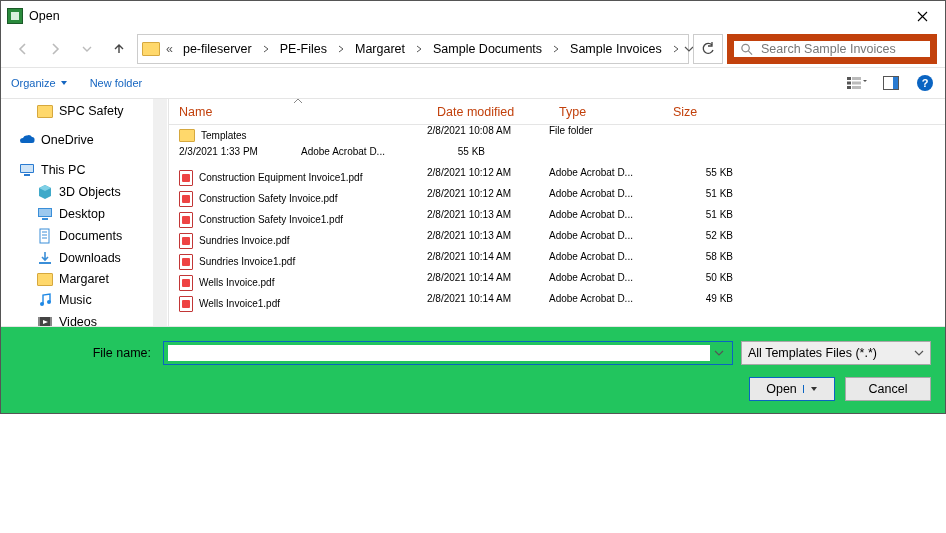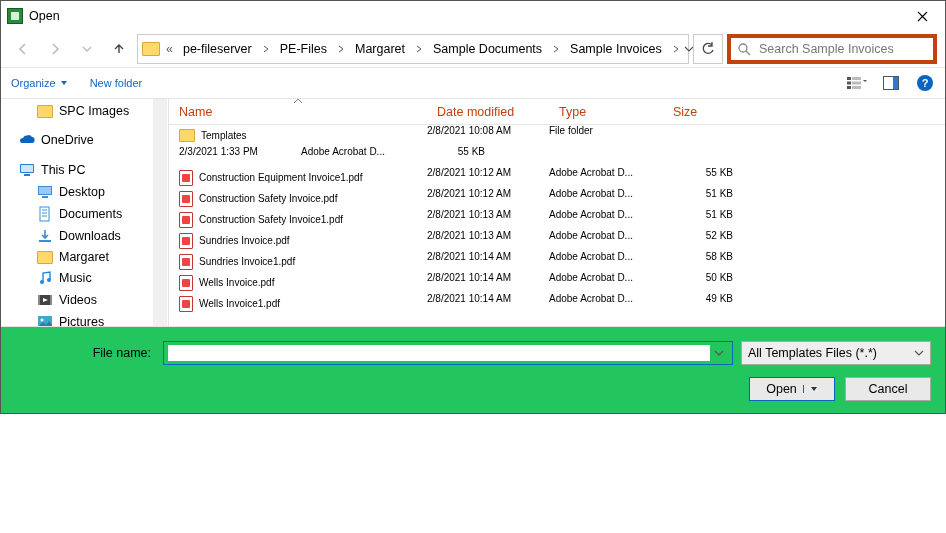--- a/index.html
+++ b/index.html
@@ -50,21 +50,21 @@
     border-radius:1px; margin-right:2px; flex-shrink:0;
   }
   .bc-sep { color:#555; padding:0 2px; display:flex; align-items:center; }
   .bc-item { padding:4px 6px; cursor:pointer; white-space:nowrap; }
   .bc-dd { width:24px; display:flex; align-items:center; justify-content:center; margin-left:auto; cursor:pointer; }
   .refresh-btn{
     width:30px; height:30px; border:1px solid #ccc; display:flex;
     align-items:center; justify-content:center; cursor:pointer;
   }
   .search-wrap{
-    width:210px; height:30px; border:4px solid #c2410c; display:flex;
+    width:210px; height:30px; border:7px solid #c2410c; display:flex;
     align-items:center; padding:0 6px; color:#777;
   }
   .search-wrap input{
     border:none; outline:none; flex:1; font-size:12.5px; color:#333;
     margin-left:6px;
   }
   .search-wrap input::placeholder{ color:#777; }
   
   .toolbar {
     height:32px; border-top:1px solid #e5e5e5; border-bottom:1px solid #e5e5e5;
@@ -306,40 +306,47 @@
     </div>
   </div>
 
   <div class="body">
 
     <div class="tree">
       <div class="tree-scroll-thumb"></div>
 
       <div class="tree-item depth1">
         <span class="folder-icon icon16"></span>
-        <span>SPC Images</span>
+        <span>SPC Safety</span>
       </div>
 
       <div class="tree-item section">
         <svg class="icon16" viewBox="0 0 16 16">
             <path d="M3 11 Q1 11 1 8.5 Q1 6 4 6 Q5 3 8 3.5 Q11 2 13 5 Q16 5 15.5 8.5 Q15.5 11 13 11 Z" fill="#0a64c2"></path>
           </svg>
         <span>OneDrive</span>
       </div>
 
       <div class="tree-item section">
         <svg class="icon16" viewBox="0 0 16 16">
             <rect x="1" y="2" width="14" height="9" rx="1" fill="#2a7bd1"></rect>
             <rect x="2" y="3" width="12" height="7" fill="#cfe4f7"></rect>
             <rect x="5" y="12" width="6" height="2" fill="#2a7bd1"></rect>
           </svg>
         <span>This PC</span>
       </div>
 
       <div id="thispc-children">
+          <div class="tree-item depth1">
+            <svg class="icon16" viewBox="0 0 16 16">
+              <path d="M8 1 L14 4 L14 12 L8 15 L2 12 L2 4 Z" fill="#3fa9c9"></path>
+              <path d="M8 1 L14 4 L8 7 L2 4 Z" fill="#7fd0e6"></path>
+            </svg>
+            <span>3D Objects</span>
+          </div>
           <div class="tree-item depth1">
             <svg class="icon16" viewBox="0 0 16 16">
               <rect x="1" y="2" width="14" height="9" fill="#3a8ed8"></rect>
               <rect x="2" y="3" width="12" height="7" fill="#9cc9ef"></rect>
               <rect x="5" y="12" width="6" height="2" fill="#3a8ed8"></rect>
             </svg>
             <span>Desktop</span>
           </div>
           <div class="tree-item depth1">
             <svg class="icon16" viewBox="0 0 16 16">

